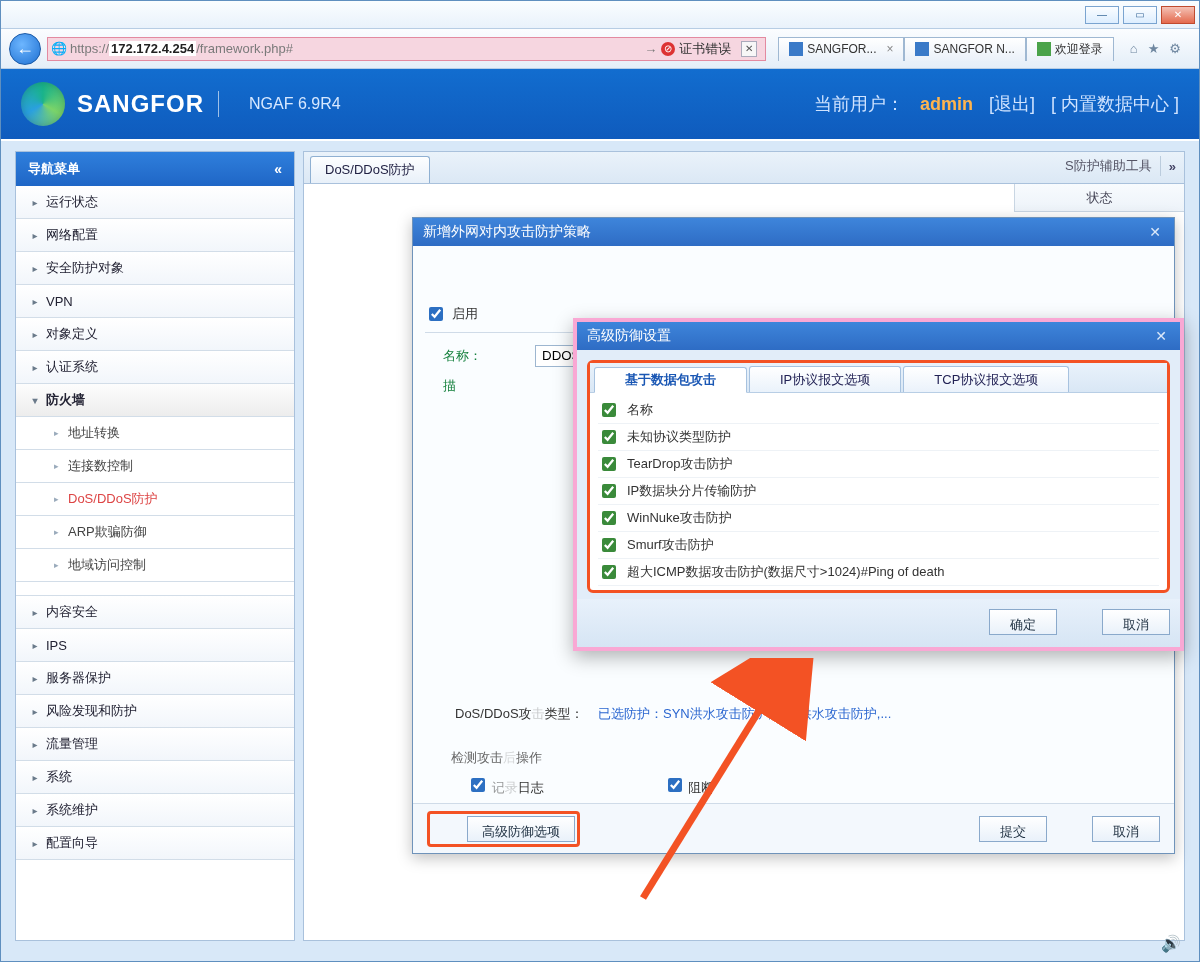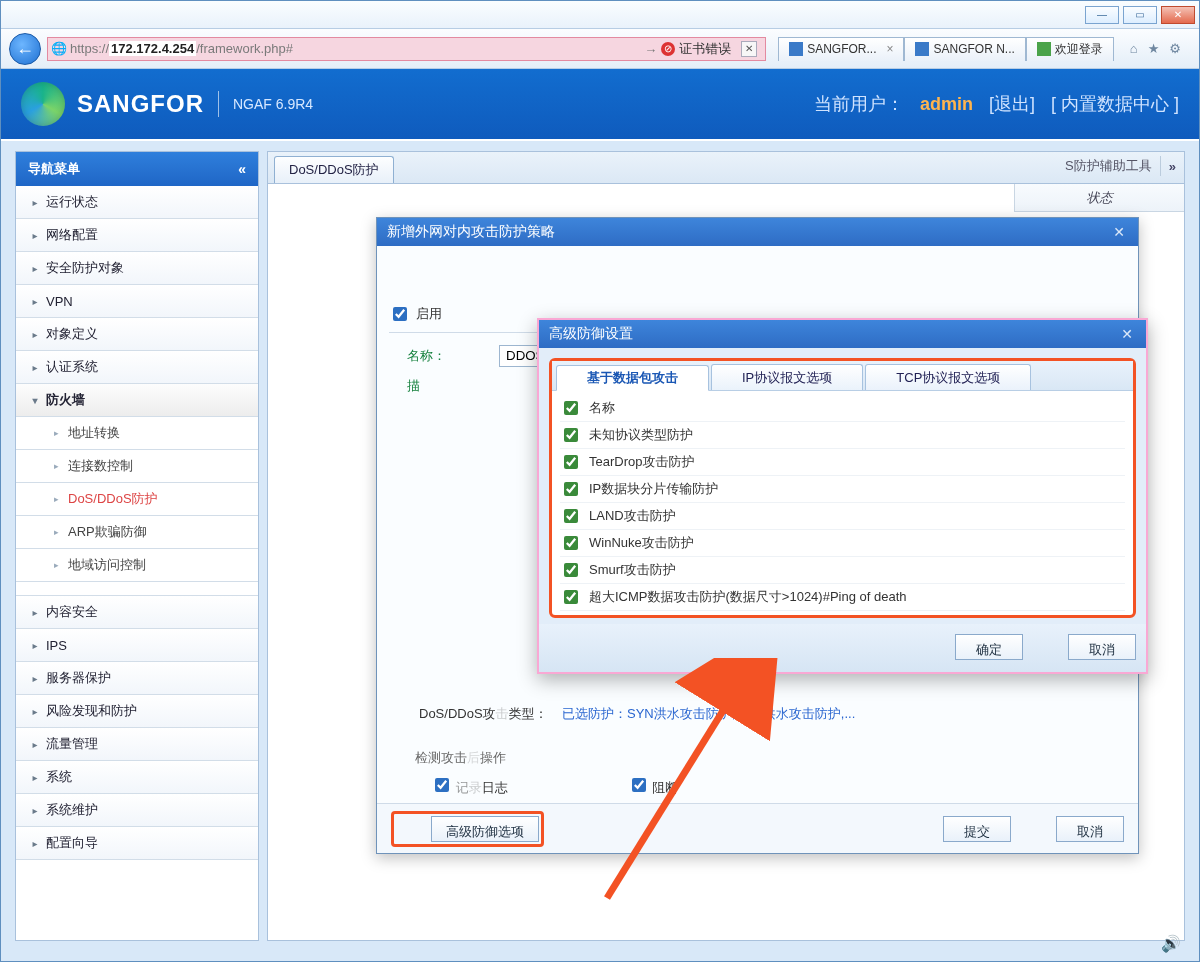--- a/index.html
+++ b/index.html
@@ -24,65 +24,65 @@
   .btab { height:24px; padding:0 10px; border:1px solid #9fb8d2; border-bottom:none; background:linear-gradient(#fff,#eaf1f9); display:flex; align-items:center; gap:4px; font-size:12px; max-width:140px; white-space:nowrap; overflow:hidden; }
   .btab .fav { width:14px;height:14px;background:#3a7ac8;display:inline-block;}
   .btab .fav.green{background:#4aa34a;}
   .nav-icons { display:flex; gap:10px; padding:0 10px; color:#6f87a0; }
 
   
   .app-header { height:70px; background:linear-gradient(#126dcf,#0f5bbd); display:flex; align-items:center; color:#fff; padding:0 20px; }
   .logo { width:44px; height:44px; border-radius:50%; background:conic-gradient(from 120deg, #7bd469, #2aa0e0, #19b38a, #7bd469); margin-right:12px; box-shadow:inset 0 0 8px rgba(0,0,0,.2);}
   .brand { font-size:24px; font-weight:bold; letter-spacing:1px; }
   .brand-sep { width:1px; height:26px; background:rgba(255,255,255,.6); margin:0 14px;}
-  .prod { font-size:14px; color:#d7e8ff; }
+  .prod { font-size:16px; color:#d7e8ff;margin-left:16px; }
   .header-right { margin-left:auto; display:flex; align-items:center; gap:16px; font-size:18px; color:#cfe3ff;}
   .header-right .admin { color:#ffb44d; font-weight:bold; }
   .header-link { color:#cfe3ff; }
 
   
   .main { position:absolute; top:140px; left:0; right:0; bottom:0; padding:10px 14px 20px 14px; display:flex; gap:8px; background: #d8e8f8; }
-  .sidebar { width:244px; border:1px solid #a9c1dc; background:#fff; display:flex; flex-direction:column;}
+  .sidebar { width:280px; border:1px solid #a9c1dc; background:#fff; display:flex; flex-direction:column;}
   .side-title { height:34px; background:linear-gradient(#2f7fdc,#1f66c6); color:#fff; font-weight:bold; display:flex; align-items:center; padding:0 12px; justify-content:space-between;}
   .side-collapse { font-size:14px; }
   .navlist { flex:1; overflow:auto;}
   .nav-item { height:33px; border-bottom:1px solid #d2dde8; display:flex; align-items:center; padding:0 14px; background:linear-gradient(#fff,#f2f6fb); cursor:default; color:#223; }
   .nav-item.expanded { background:linear-gradient(#fdfdfd,#ededed); font-weight:bold;}
   .nav-item .arrow { width:10px; text-align:center; margin-right:6px; color:#6a7a8a; font-size:10px;}
   .sub-item { height:33px; border-bottom:1px solid #d2dde8; display:flex; align-items:center; padding-left:38px; background:#fff; color:#444; gap:6px;}
   .sub-item.active { color:#d44; }
   .sub-item .arrow { width:8px; font-size:9px; color:#9ab;}
 
   .content { flex:1; border:1px solid #a9c1dc; background:#fff; position:relative; }
   .ctab-row { height:32px; border-bottom:1px solid #a9c1dc; background:linear-gradient(#eaf2fa,#dbe8f5); display:flex; align-items:flex-end; padding-left:6px; position:relative;}
   .ctab { height:27px; padding:0 14px; border:1px solid #8fb0d2; border-bottom:none; background:linear-gradient(#fdfeff,#e8f0f9); display:flex; align-items:center; font-size:13px; color:#224; border-radius:3px 3px 0 0;}
   .crtools { position:absolute; right:8px; top:4px; display:flex; align-items:center; gap:8px; color:#556; }
   .crtools .sep{width:1px;height:20px;background:#bcd;}
   .content-body { position:relative; height:calc(100% - 32px); }
-  .col-headers { position:absolute; right:0; top:0; height:28px; border-bottom:1px solid #c9d6e3; padding:0 14px; display:flex; align-items:center; gap:60px; background:linear-gradient(#f8fbfe,#edf3f9); width:170px; border-left:1px solid #c9d6e3; justify-content:center; color:#445;font-style:italic;}
+  .col-headers { position:absolute; right:0; top:0; height:28px; border-bottom:1px solid #c9d6e3; padding:0 14px; display:flex; align-items:center; gap:60px; background:linear-gradient(#f8fbfe,#edf3f9); width:170px; border-left:1px solid #c9d6e3; justify-content:center; color:#445;}
   .modal1 { position:absolute; left:108px; top:33px; width:763px; border:1px solid #6f93ba; box-shadow:0 4px 14px rgba(0,0,0,.25); background:#fff;}
   .mod-title { height:28px; background:linear-gradient(#3e85db,#2e6cc4); color:#fff; display:flex; align-items:center; padding:0 10px; font-size:14px; }
   .mod-title .x { margin-left:auto; width:18px; height:18px; display:flex; align-items:center; justify-content:center; color:#dce9f9; cursor:default;}
   .mod-body { padding:8px 12px 6px 12px; background:#fafdff; }
   .enable-row { display:flex; align-items:center; gap:6px; padding:2px 0 8px 0; border-bottom:1px solid #cfdbe8;margin-top:48px;}
   .field-row { display:flex; align-items:center; margin-top:12px; }
   .field-row label { width:110px; text-align:left; padding-left:18px; color:#15803d;}
   .field-row input[type=text]{ flex:1; max-width:480px; height:22px; border:1px solid #9db6d0; padding:0 6px;}
   .ddos-line { margin-top:10px; margin-left:30px; color:#333;}
   .ddos-line .sel { color:#2a66d0;}
   .detect-ops { margin-top:26px; padding-left:26px; }
   .detect-ops .legend{color:#666;}
   .ops-row { margin-top:8px; display:flex; gap:120px; padding-left:16px;}
   .mod-footer { height:50px; border-top:1px solid #cfdbe8; display:flex; align-items:center; padding:0 14px; background:#f3f8fd;}
   .btn { height:26px; min-width:68px; padding:0 14px; border:1px solid #8aa9cb; background:linear-gradient(#fff,#e9f1fa); color:#234; display:flex; align-items:flex-end; justify-content:center;margin-left:35px; }
   .mod-footer .spacer{flex:1;}
   .adv-btn-wrap { border:3px solid #f35224; border-radius:4px; padding:2px; }
 
   
-  .modal2 { position:absolute; left:160px; top:100px; width:611px; border:2px solid #f9a8d4; box-shadow:0 6px 18px rgba(0,0,0,.3); background:#fff;}
+  .modal2 { position:absolute; left:160px; top:100px; width:611px; border:4px solid #f9a8d4; box-shadow:0 6px 18px rgba(0,0,0,.3); background:#fff;}
   .modal2 .mod-body { padding:10px 10px 6px 10px; background:#e2edf9; }
   .red-frame { border:3px solid #f35224; border-radius:6px; padding:0; background:#fff;}
   .inner-tabs { display:flex; align-items:flex-end; height:30px; background:linear-gradient(#e9f2fb,#d9e7f5); border-bottom:1px solid #b8cee5; padding-left:4px; gap:2px;}
   .inner-tab { height:26px; padding:0 30px; border:1px solid #a7c2df; border-bottom:none; background:linear-gradient(#fff,#eaf2fb); display:flex; align-items:center; border-radius:3px 3px 0 0; color:#225;}
   .inner-tab.active{ font-weight:bold; background:#fff; border-bottom:1px solid #fff; position:relative; top:1px; color:#1a57b4;}
   .check-list { padding:4px 8px; }
   .check-row { display:flex; align-items:center; gap:8px; height:27px; border-bottom:1px solid #eef2f6;}
   .check-row input{ accent-color:#3a8a3a; width:14px; height:14px;}
   .modal2-footer { display:flex; justify-content:flex-end; gap:10px; padding:10px 10px 12px 10px; background:linear-gradient(#e8f1fb,#d6e5f4);}
 
@@ -342,24 +342,20 @@
                   <div class="check-row">
                       <input type="checkbox" checked="" style="">
                       <span>TearDrop攻击防护</span>
                     </div>
                   <div class="check-row">
                       <input type="checkbox" checked="" style="">
                       <span>IP数据块分片传输防护</span>
                     </div>
                   <div class="check-row">
                       <input type="checkbox" checked="" style="">
-                      <span>LAND攻击防护</span>
-                    </div>
-                  <div class="check-row">
-                      <input type="checkbox" checked="" style="">
                       <span>WinNuke攻击防护</span>
                     </div>
                   <div class="check-row">
                       <input type="checkbox" checked="" style="">
                       <span>Smurf攻击防护</span>
                     </div>
                   <div class="check-row">
                       <input type="checkbox" checked="" style="">
                       <span>超大ICMP数据攻击防护(数据尺寸&gt;1024)#Ping of death</span>
                     </div>

